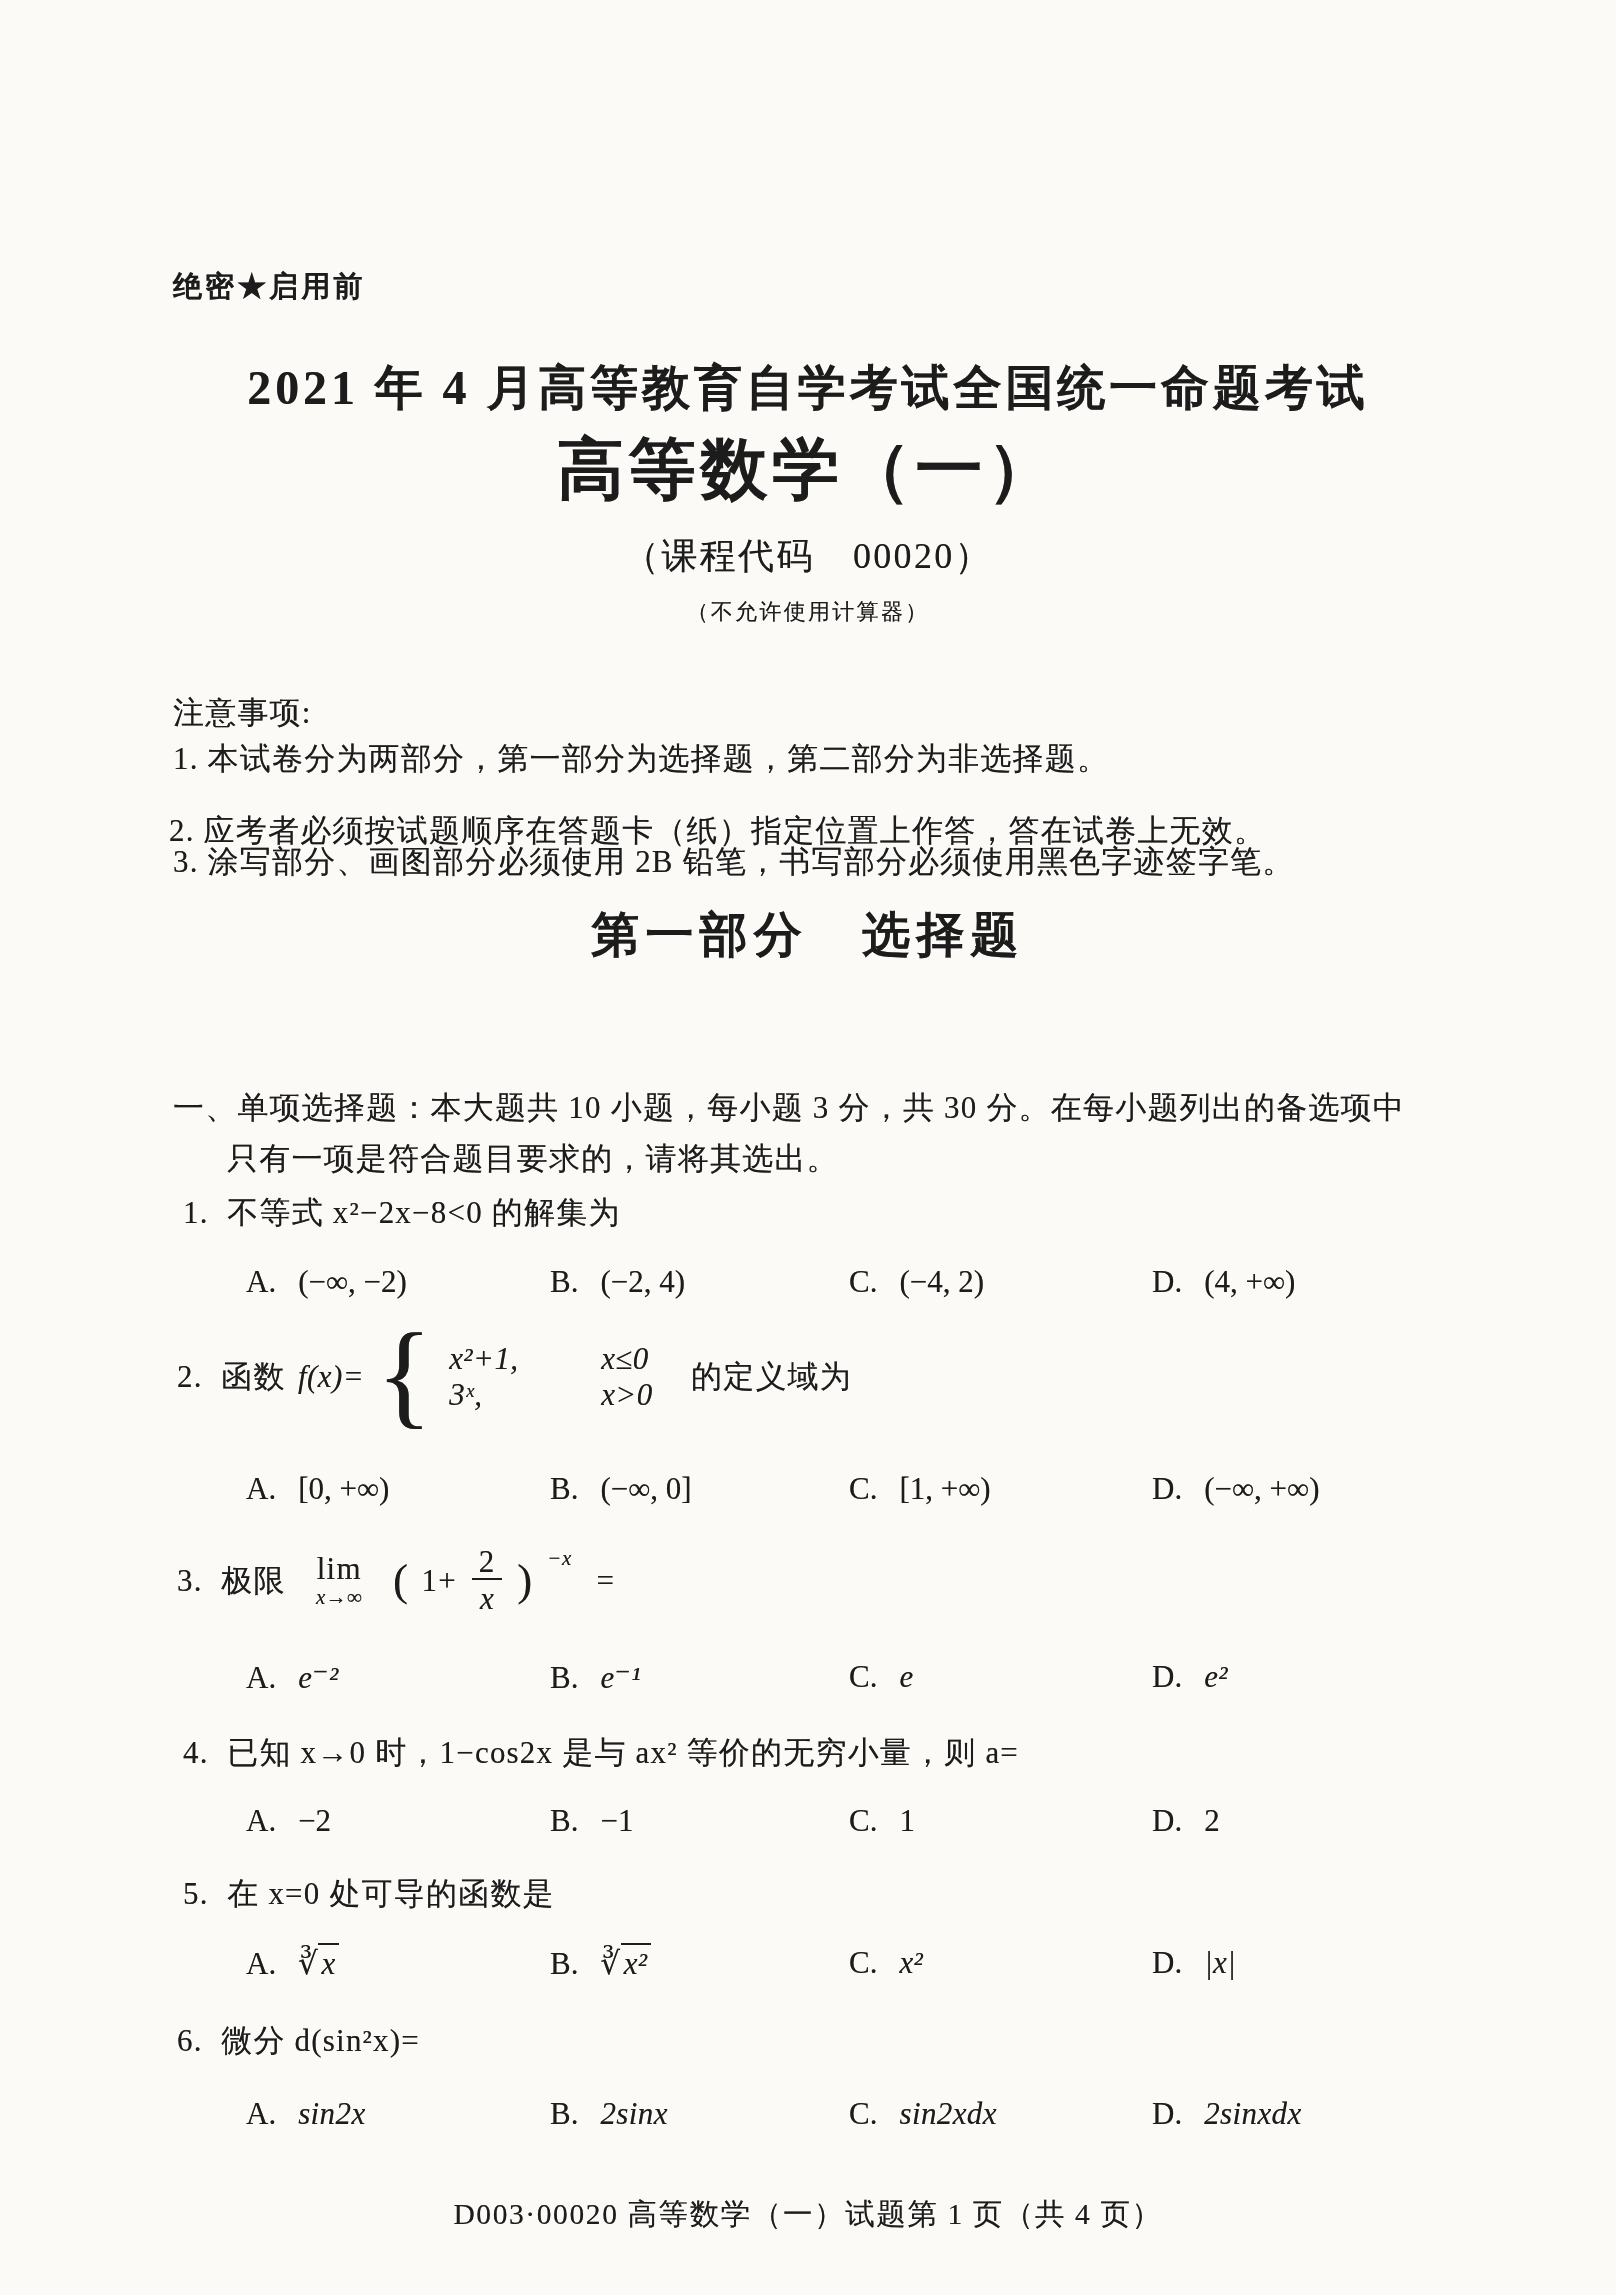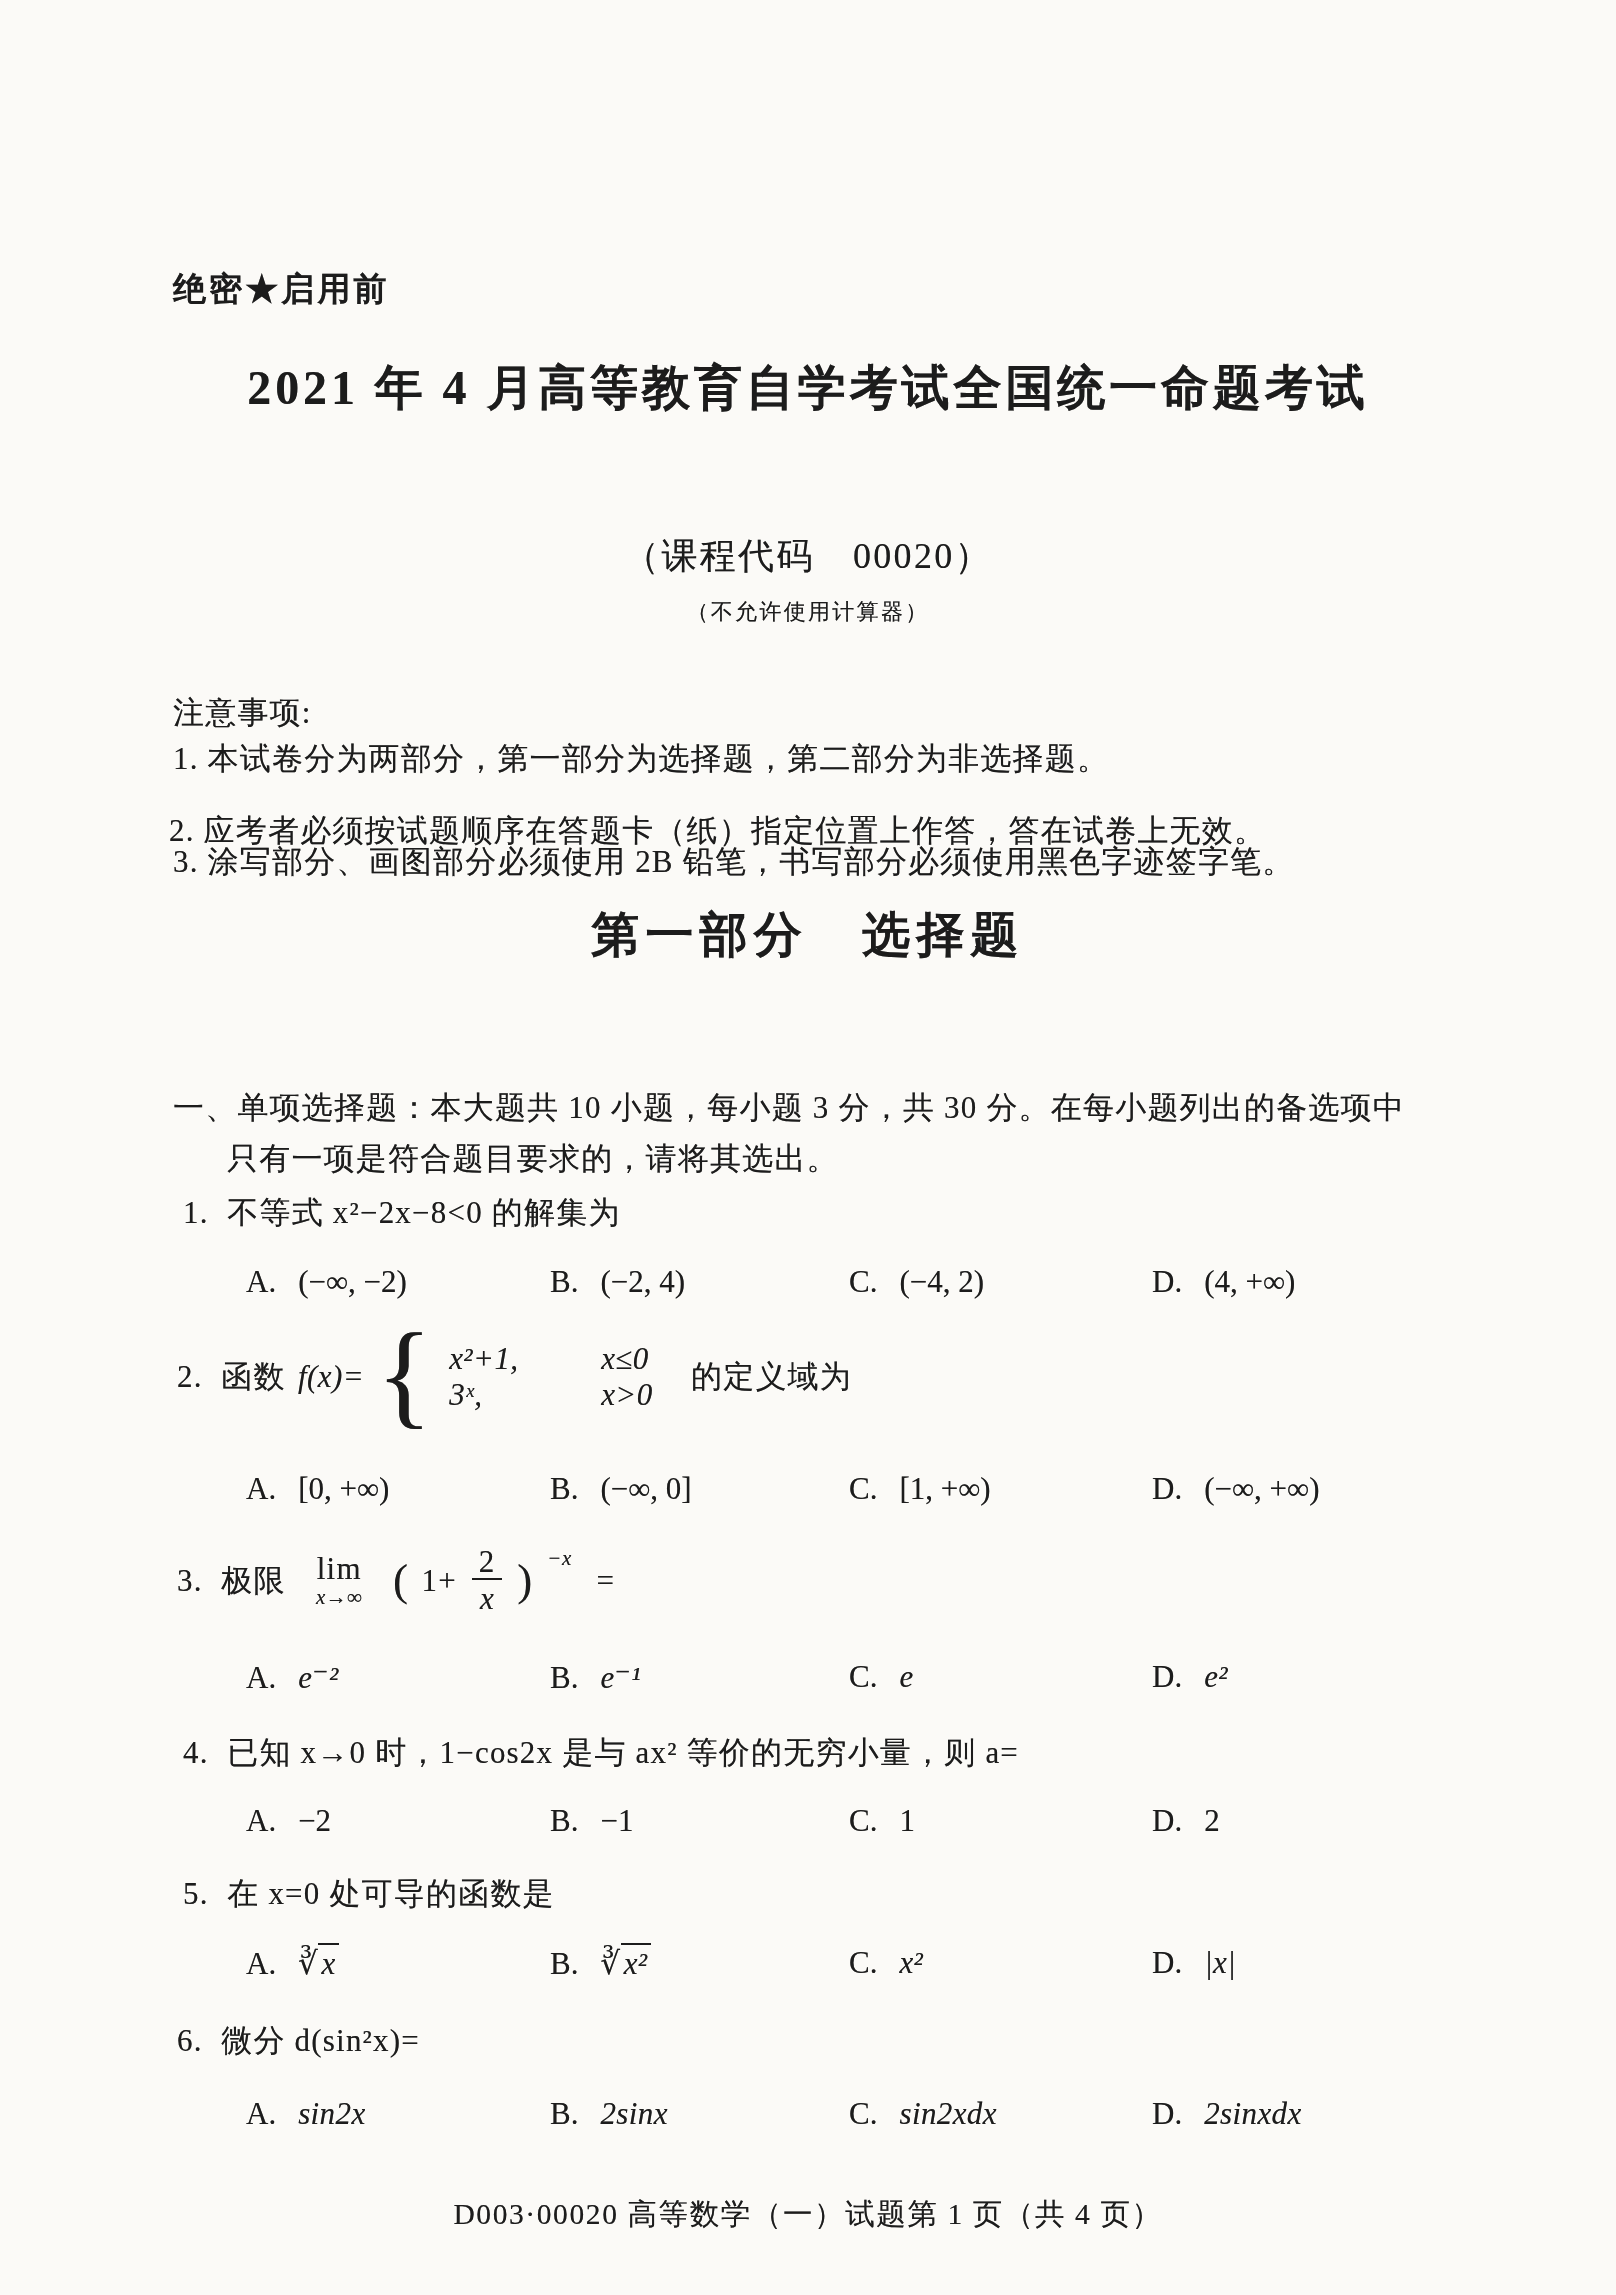--- a/index.html
+++ b/index.html
@@ -7,21 +7,21 @@
     position:relative;
     width:1616px;height:2295px;
     background:#fbfaf7;
     color:#1c1c1c;
     font-family:"Liberation Serif","DejaVu Serif",serif;
     overflow:hidden;
     text-shadow:0 0 0.5px rgba(25,25,25,.55);
   }
   .abs{position:absolute;}
   .ctr{left:0;width:100%;text-align:center;}
-  .classification{font-size:33px;letter-spacing:3.1px;font-weight:600;}
+  .classification{font-size:29px;letter-spacing:3.1px;font-weight:600;}
   .title1{font-size:48px;font-weight:700;letter-spacing:3.9px;}
   .title2{font-size:67px;font-weight:700;letter-spacing:4.7px;}
   .course{font-size:36px;letter-spacing:2.3px;}
   .nocalc{font-size:22px;letter-spacing:2.3px;}
   .bodytext{font-size:31px;letter-spacing:1.2px;}
   .part{font-size:48px;font-weight:700;letter-spacing:6.2px;}
   .footer{font-size:29.5px;letter-spacing:1.6px;}
   .q{display:flex;align-items:center;gap:12.4px;font-size:31px;letter-spacing:1.2px;white-space:nowrap;}
   .qnum{margin-right:6.2px;}
   .mi{font-style:italic;letter-spacing:0.4px;}
@@ -50,20 +50,21 @@
 </style>
 </head>
 <body>
 
 <div class="page">
 
   <div class="abs classification" style="left:173px;top:267px;">绝密★启用前</div>
 
   <div class="abs ctr title1" style="top:356px;">2021 年 4 月高等教育自学考试全国统一命题考试</div>
 
+  <div class="abs ctr title2" style="top:424px;">高等数学（一）</div>
 
   <div class="abs ctr course" style="top:532px;">（课程代码　00020）</div>
 
   <div class="abs ctr nocalc" style="top:597px;">（不允许使用计算器）</div>
 
   <div class="abs bodytext" style="left:173px;top:692px;">注意事项:</div>
   <div class="abs bodytext" style="left:173px;top:738px;">1. 本试卷分为两部分，第一部分为选择题，第二部分为非选择题。</div>
   <div class="abs bodytext" style="left:169px;top:790px;margin-top:20px;">2. 应考者必须按试题顺序在答题卡（纸）指定位置上作答，答在试卷上无效。</div>
   <div class="abs bodytext" style="left:173px;top:841px;">3. 涂写部分、画图部分必须使用 2B 铅笔，书写部分必须使用黑色字迹签字笔。</div>
 

